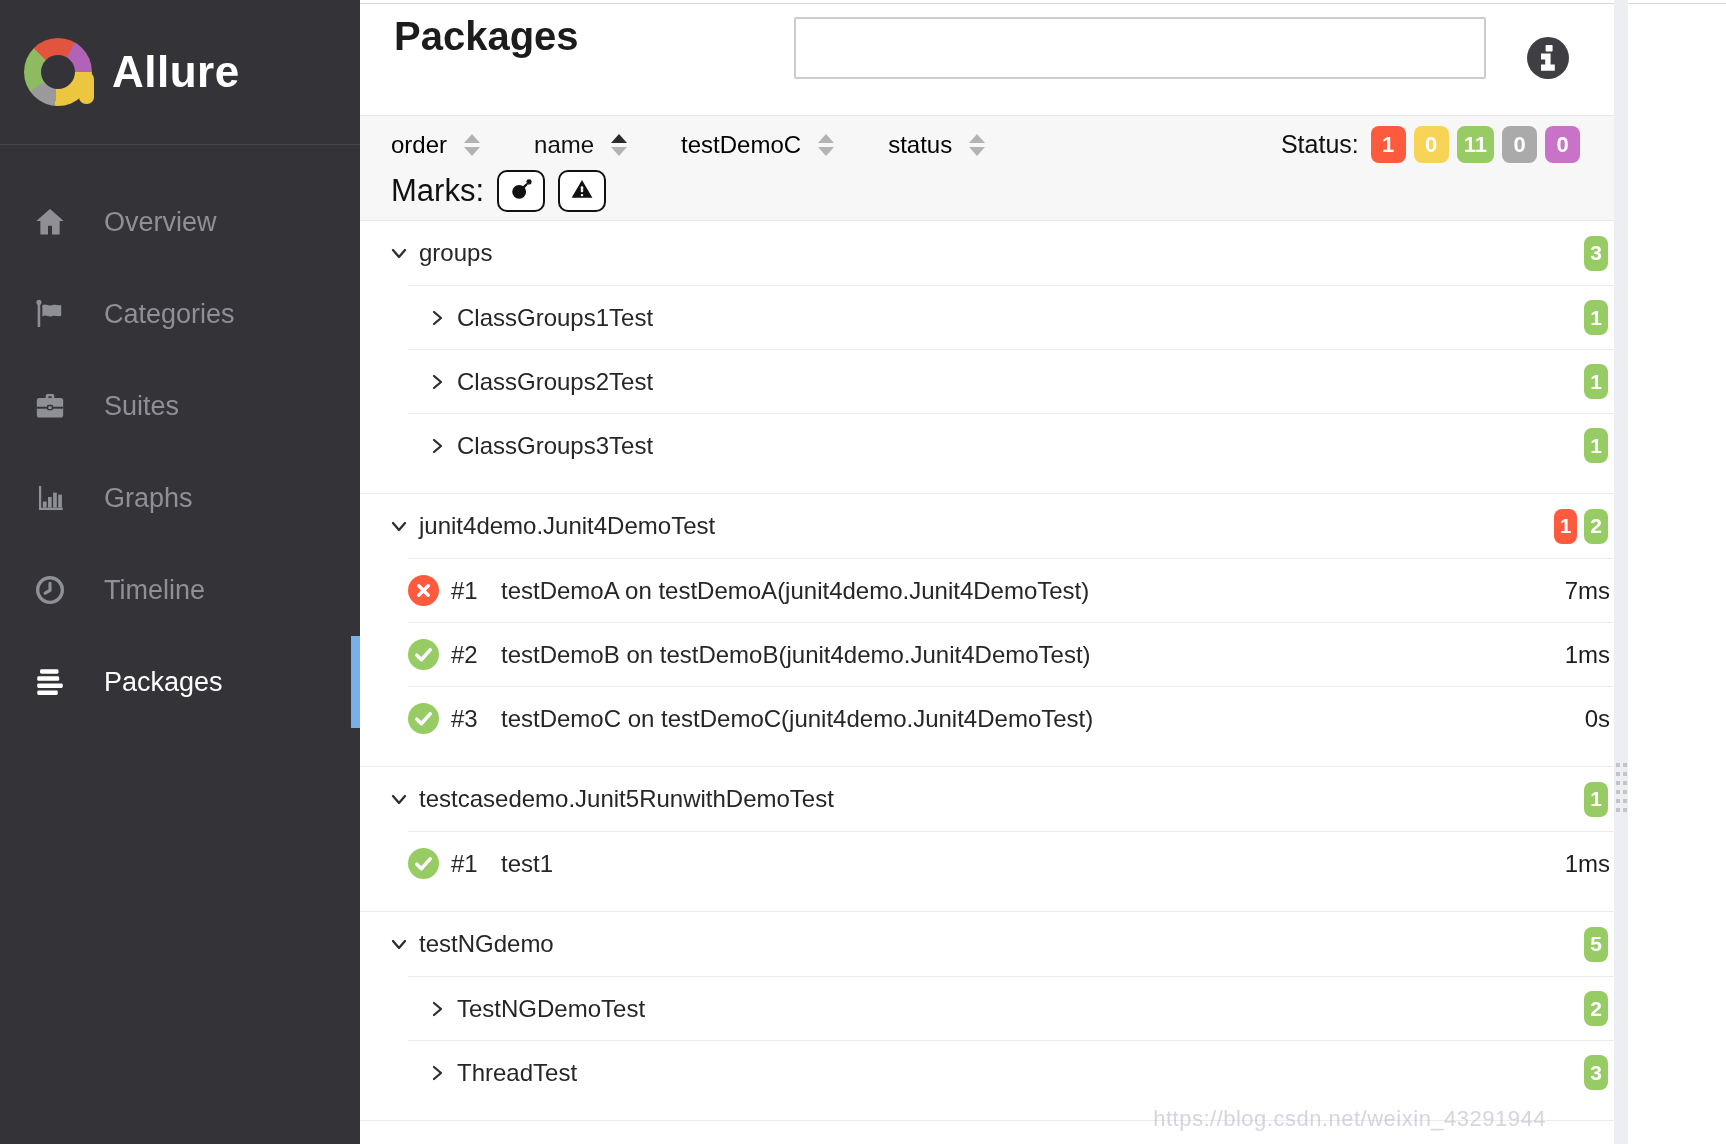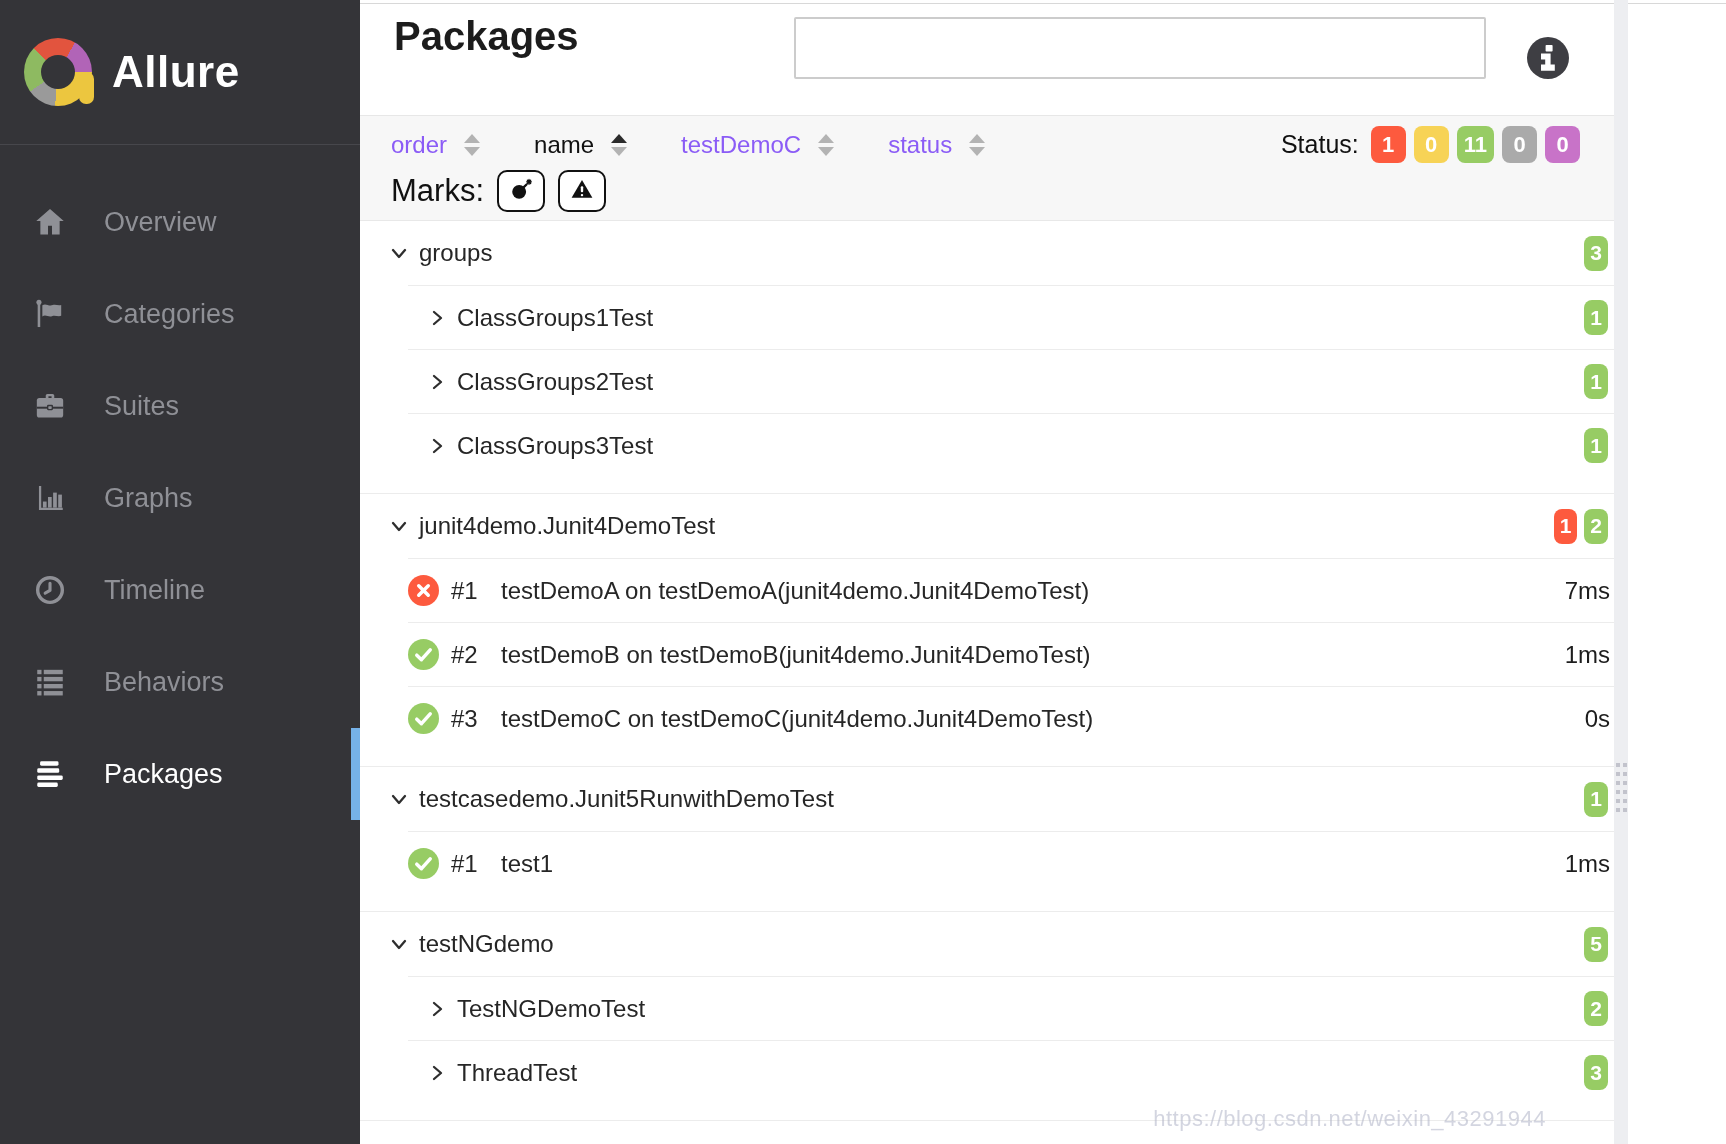--- a/index.html
+++ b/index.html
@@ -31,21 +31,21 @@
   .topline { position:absolute; left:0; right:0; top:3px; height:1px; background:#d8d8d8; }
   .header { position:relative; height:115px; }
   .title { position:absolute; left:34px; top:14px; font-size:40px; font-weight:bold; color:#1c1c1c; }
   .search { position:absolute; left:434px; top:17px; width:692px; height:62px; border:2px solid #cccccc; border-radius:2px; background:#fff; font-size:24px; padding:0 14px; outline:none; color:#333; }
   .info-btn { position:absolute; left:1166px; top:36px; width:44px; height:44px; border:none; background:transparent; cursor:pointer; }
 
   
   .sortbar { width:1254px; background:#f7f7f7; border-top:1px solid #e7e7e7; border-bottom:1px solid #e8e8e8; padding:6px 0; }
   .sort-row { height:45px; display:flex; align-items:center; padding:0 0 0 31px; }
   .sorter { display:flex; align-items:center; gap:17px; margin-right:54px; cursor:pointer; }
-  .sorter .lbl { font-size:24px; color:#8b5cf6; }
+  .sorter .lbl { font-size:24px; color:#000000; }
   .sorter.active .lbl { color:#111; }
   .arrows { display:flex; flex-direction:column; gap:4px; }
   .tri-up { width:0; height:0; border-left:8px solid transparent; border-right:8px solid transparent; border-bottom:9px solid #b3b3b3; }
   .tri-dn { width:0; height:0; border-left:8px solid transparent; border-right:8px solid transparent; border-top:9px solid #b3b3b3; }
   .sorter.active.asc .tri-up { border-bottom-color:#2b2b2b; }
   .status-group { margin-left:auto; display:flex; align-items:center; gap:8px; padding-right:34px; }
   .status-lbl { font-size:25px; color:#111; margin-right:4px; }
   .badge { min-width:35px; height:37px; padding:0 7px; border-radius:8px; display:flex; align-items:center; justify-content:center;
     color:#fff; font-size:22px; font-weight:bold; cursor:pointer; }
   .c-failed { background:#fd5a3e; } .c-broken { background:#f7d356; } .c-passed { background:#97cc64; }
@@ -138,35 +138,20 @@
       </div>
       <div class="nav-item">
         <span class="ic">
           <svg width="34" height="34" viewBox="0 0 24 24" fill="none" stroke="currentColor">
               <circle cx="12" cy="12" r="8.7" stroke-width="2.4"></circle>
               <path d="M12 7.2v5.1l-3.4 1.9" stroke-width="2.2" stroke-linecap="round" stroke-linejoin="round"></path>
             </svg>
         </span>
         <span>Timeline</span>
       </div>
-      <div class="nav-item">
-        <span class="ic">
-          <svg width="34" height="34" viewBox="0 0 24 24" fill="currentColor">
-              <rect x="3" y="3.4" width="3" height="3.1"></rect>
-              <rect x="7.6" y="3.4" width="13.4" height="3.1"></rect>
-              <rect x="3" y="8.4" width="3" height="3.1"></rect>
-              <rect x="7.6" y="8.4" width="13.4" height="3.1"></rect>
-              <rect x="3" y="13.4" width="3" height="3.1"></rect>
-              <rect x="7.6" y="13.4" width="13.4" height="3.1"></rect>
-              <rect x="3" y="18.4" width="3" height="3.1"></rect>
-              <rect x="7.6" y="18.4" width="13.4" height="3.1"></rect>
-            </svg>
-        </span>
-        <span>Behaviors</span>
-      </div>
       <div class="nav-item active">
         <span class="ic">
           <svg width="34" height="34" viewBox="0 0 24 24" fill="currentColor">
               <rect x="5" y="3" width="13" height="3.2" rx="1"></rect>
               <rect x="3" y="8" width="15.5" height="3.2" rx="1"></rect>
               <rect x="3" y="13" width="18" height="3.2" rx="1"></rect>
               <rect x="3" y="18" width="14.5" height="3.2" rx="1"></rect>
             </svg>
         </span>
         <span>Packages</span>

